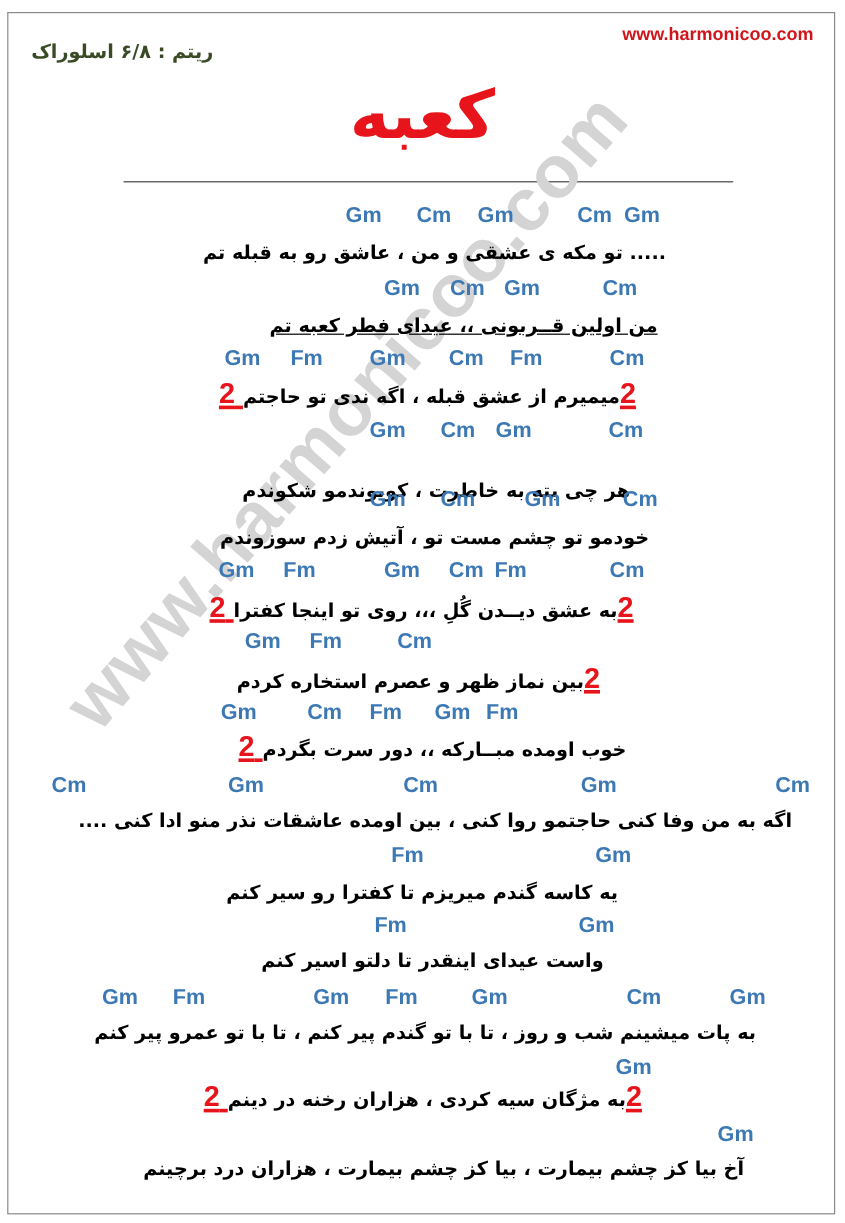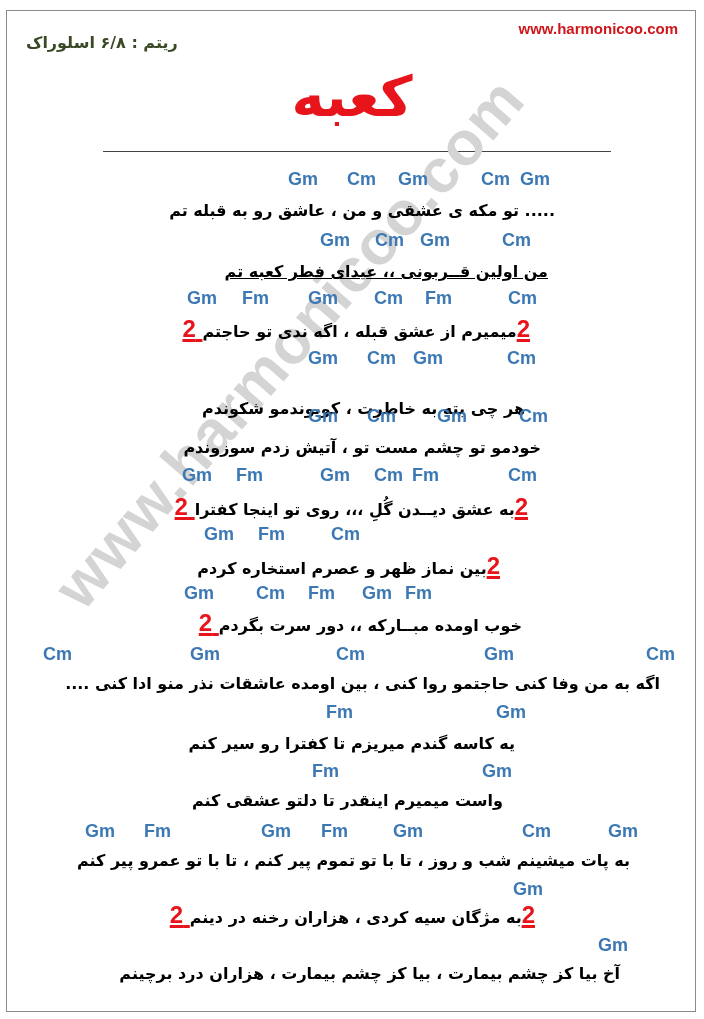--- a/index.html
+++ b/index.html
@@ -76,26 +76,26 @@
     <span class="chord" style="left: 190px; top: 643px;">Gm</span>
     <span class="chord" style="left: 336px; top: 643px;">Cm</span>
     <span class="chord" style="left: 484px; top: 643px;">Gm</span>
     <span class="chord" style="left: 646px; top: 643px;">Cm</span>
     <div class="lyric" style="right: 44px; top: 671px;"><span>اگه به من وفا کنی حاجتمو روا کنی ، بین اومده عاشقات نذر منو ادا کنی ....</span></div>
     <span class="chord" style="left: 326px; top: 701px;">Fm</span>
     <span class="chord" style="left: 496px; top: 701px;">Gm</span>
     <div class="lyric" style="right: 189px; top: 731px;"><span>یه کاسه گندم میریزم تا کفترا رو سیر کنم</span></div>
     <span class="chord" style="left: 312px; top: 760px;">Fm</span>
     <span class="chord" style="left: 482px; top: 760px;">Gm</span>
-    <div class="lyric" style="right: 201px; top: 788px;"><span>واست میمیرم اینقدر تا دلتو عشقی کنم</span></div>
+    <div class="lyric" style="right: 201px; top: 788px;"><span>واست عیدای اینقدر تا دلتو اسیر کنم</span></div>
     <span class="chord" style="left: 85px; top: 820px;">Gm</span>
     <span class="chord" style="left: 144px; top: 820px;">Fm</span>
     <span class="chord" style="left: 261px; top: 820px;">Gm</span>
     <span class="chord" style="left: 321px; top: 820px;">Fm</span>
     <span class="chord" style="left: 393px; top: 820px;">Gm</span>
     <span class="chord" style="left: 522px; top: 820px;">Cm</span>
     <span class="chord" style="left: 608px; top: 820px;">Gm</span>
-    <div class="lyric" style="right: 74px; top: 848px;"><span>به پات میشینم شب و روز ، تا با تو تموم پیر کنم ، تا با تو عمرو پیر کنم</span></div>
+    <div class="lyric" style="right: 74px; top: 848px;"><span>به پات میشینم شب و روز ، تا با تو گندم پیر کنم ، تا با تو عمرو پیر کنم</span></div>
     <span class="chord" style="left: 513px; top: 878px;">Gm</span>
     <div class="lyric" style="right: 169px; top: 902px;"><span class="repeat">2</span><span>به مژگان سیه کردی ، هزاران رخنه در دینم</span><span class="repeat"> 2</span></div>
     <span class="chord" style="left: 598px; top: 934px;">Gm</span>
     <div class="lyric" style="right: 84px; top: 961px;"><span>آخ بیا کز چشم بیمارت ، بیا کز چشم بیمارت ، هزاران درد برچینم</span></div>
   </div>
 
 </body></html>

